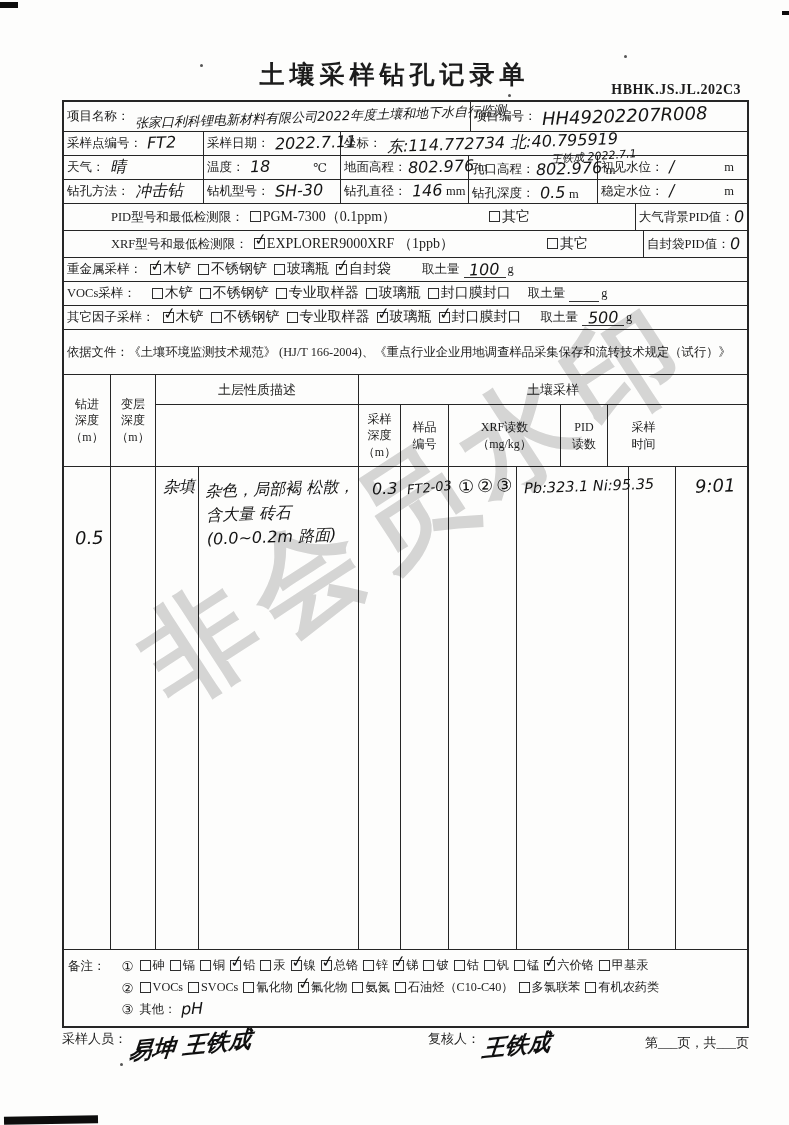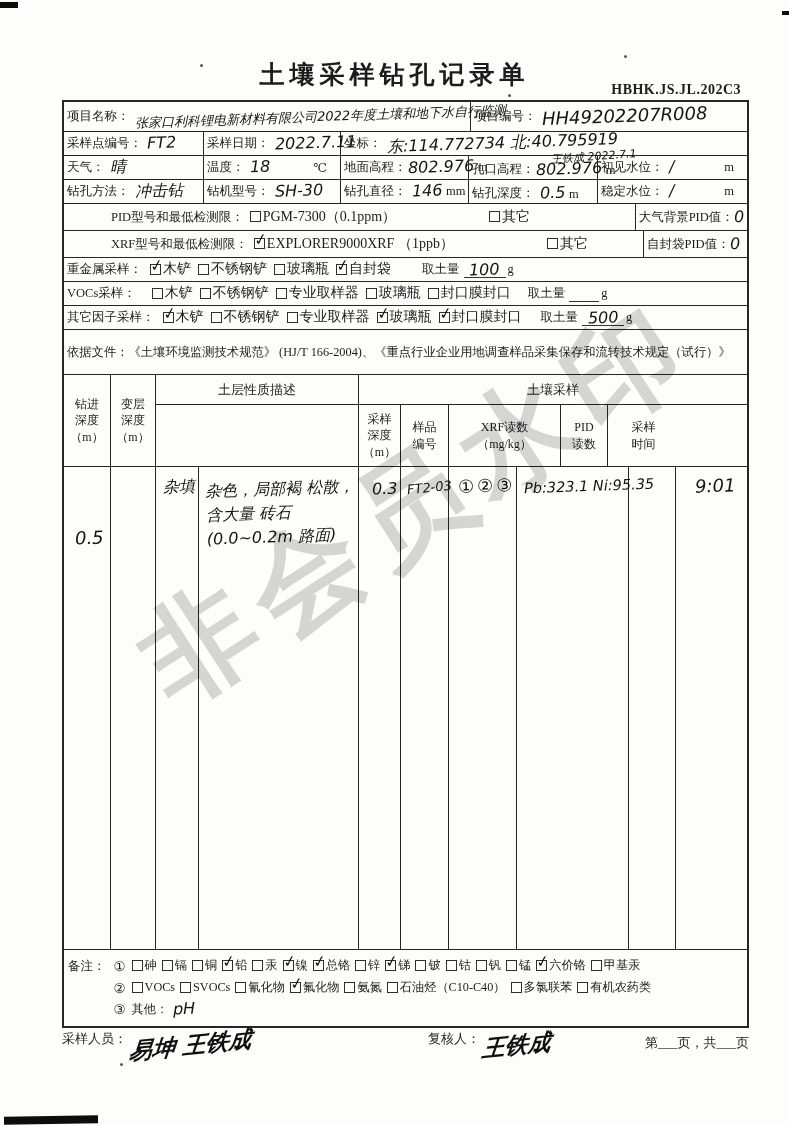--- a/index.html
+++ b/index.html
@@ -13,21 +13,21 @@
      color:#d7d7d7;letter-spacing:14px;white-space:nowrap;transform:rotate(-33deg);
      transform-origin:0 0;mix-blend-mode:multiply;pointer-events:none;z-index:40;
      font-family:"Liberation Sans","DejaVu Sans",sans-serif;}
   
   .title{position:absolute;left:0;top:58px;width:789px;text-align:center;font-size:25px;
      font-weight:bold;letter-spacing:5px;}
   .doccode{position:absolute;right:48px;top:82px;font-size:14px;font-weight:bold;letter-spacing:.5px;}
   
   .form{position:absolute;left:62px;top:100px;width:687px;border:2px solid #262626;box-sizing:border-box;}
   .row{display:flex;border-bottom:1.5px solid #262626;box-sizing:border-box;align-items:stretch;}
-  .row:last-child{border-bottom:none;}
+  .row:last-child{border-bottom:none;gap:8px;}
   .cell{border-right:1.5px solid #262626;box-sizing:border-box;display:flex;align-items:center;
         padding:1px 3px;overflow:visible;position:relative;}
   .cell.last{border-right:none;}
   .lbl{font-size:12.5px;white-space:nowrap;}
   .unit{font-size:12.5px;margin-left:auto;padding-right:10px;white-space:nowrap;}
   .unit.tight{margin-left:4px;padding-right:2px;}
   
   .hw{font-family:"DejaVu Sans","Liberation Sans",sans-serif;font-style:italic;color:#141414;
       font-size:16px;line-height:1.05;transform:rotate(-2deg);display:inline-block;margin-left:5px;
       white-space:nowrap;}

